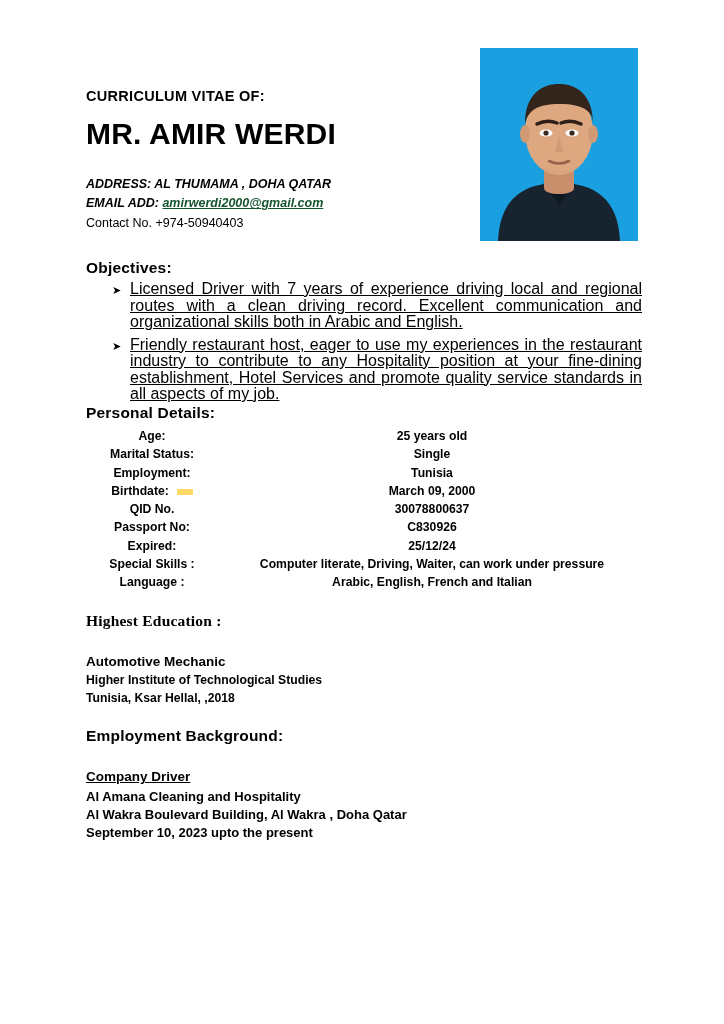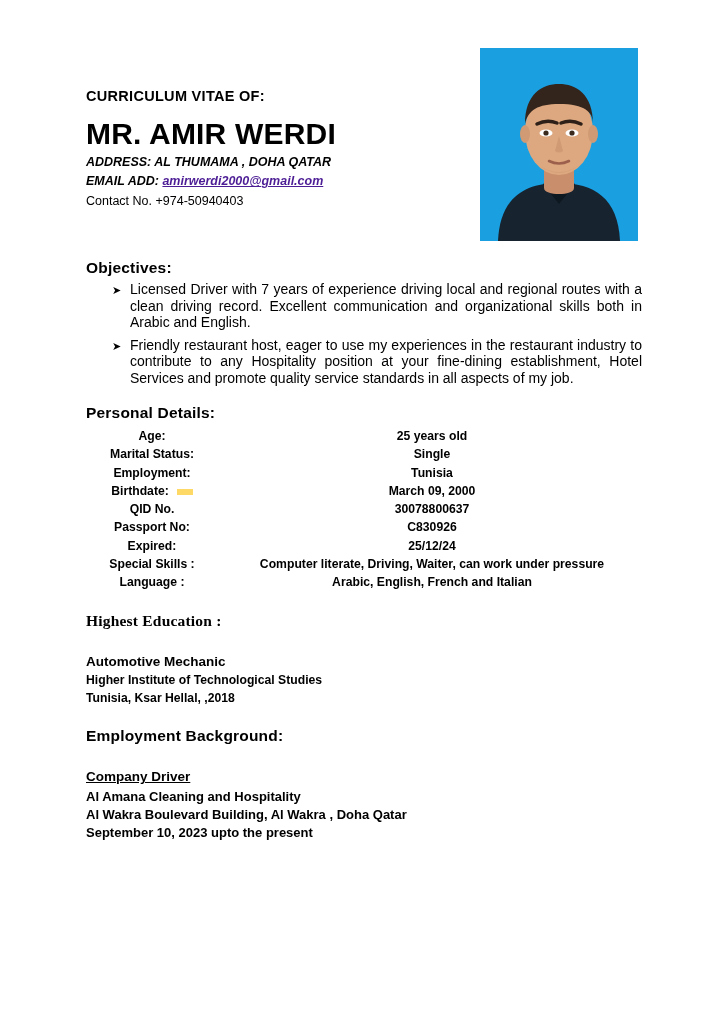--- a/index.html
+++ b/index.html
@@ -33,39 +33,39 @@
   .cv-of {
     font-size: 14.5px;
     font-weight: bold;
     letter-spacing: 0.3px;
     margin: 0 0 14px 0;
   }
   .full-name {
     font-size: 30px;
     font-weight: bold;
     letter-spacing: 0.2px;
-    margin: 0 0 4px 0;
+    margin: 0 0 26px 0;
     line-height: 1.05;
   }
   .addr-line {
     font-size: 12.5px;
     font-weight: bold;
     font-style: italic;
     margin: 0 0 3px 0;
     line-height: 1.35;
   }
   .email-line {
     font-size: 12.5px;
     font-weight: bold;
     font-style: italic;
     margin: 0 0 3px 0;
     line-height: 1.35;
   }
   .email-link {
-    color: #4c1d95;
+    color: #14532d;
     text-decoration: underline;
     font-weight: bold;
     font-style: italic;
   }
   .contact-line {
     font-size: 12.5px;
     margin: 0;
     line-height: 1.35;
   }
 
@@ -108,23 +108,24 @@
   }
   .bullet .marker {
     width: 18px;
     flex: 0 0 18px;
     font-size: 11px;
     line-height: 16px;
     padding-top: 1px;
   }
   .bullet .btext {
     flex: 1;
-    font-size: 14px;
+    font-size: 16px;
     line-height: 16.5px;
     text-align: justify;
+    text-decoration: underline;
   }
 
   
   .details {
     position: absolute;
     left: 86px;
     top: 425px;
     width: 560px;
     border-collapse: collapse;
   }

